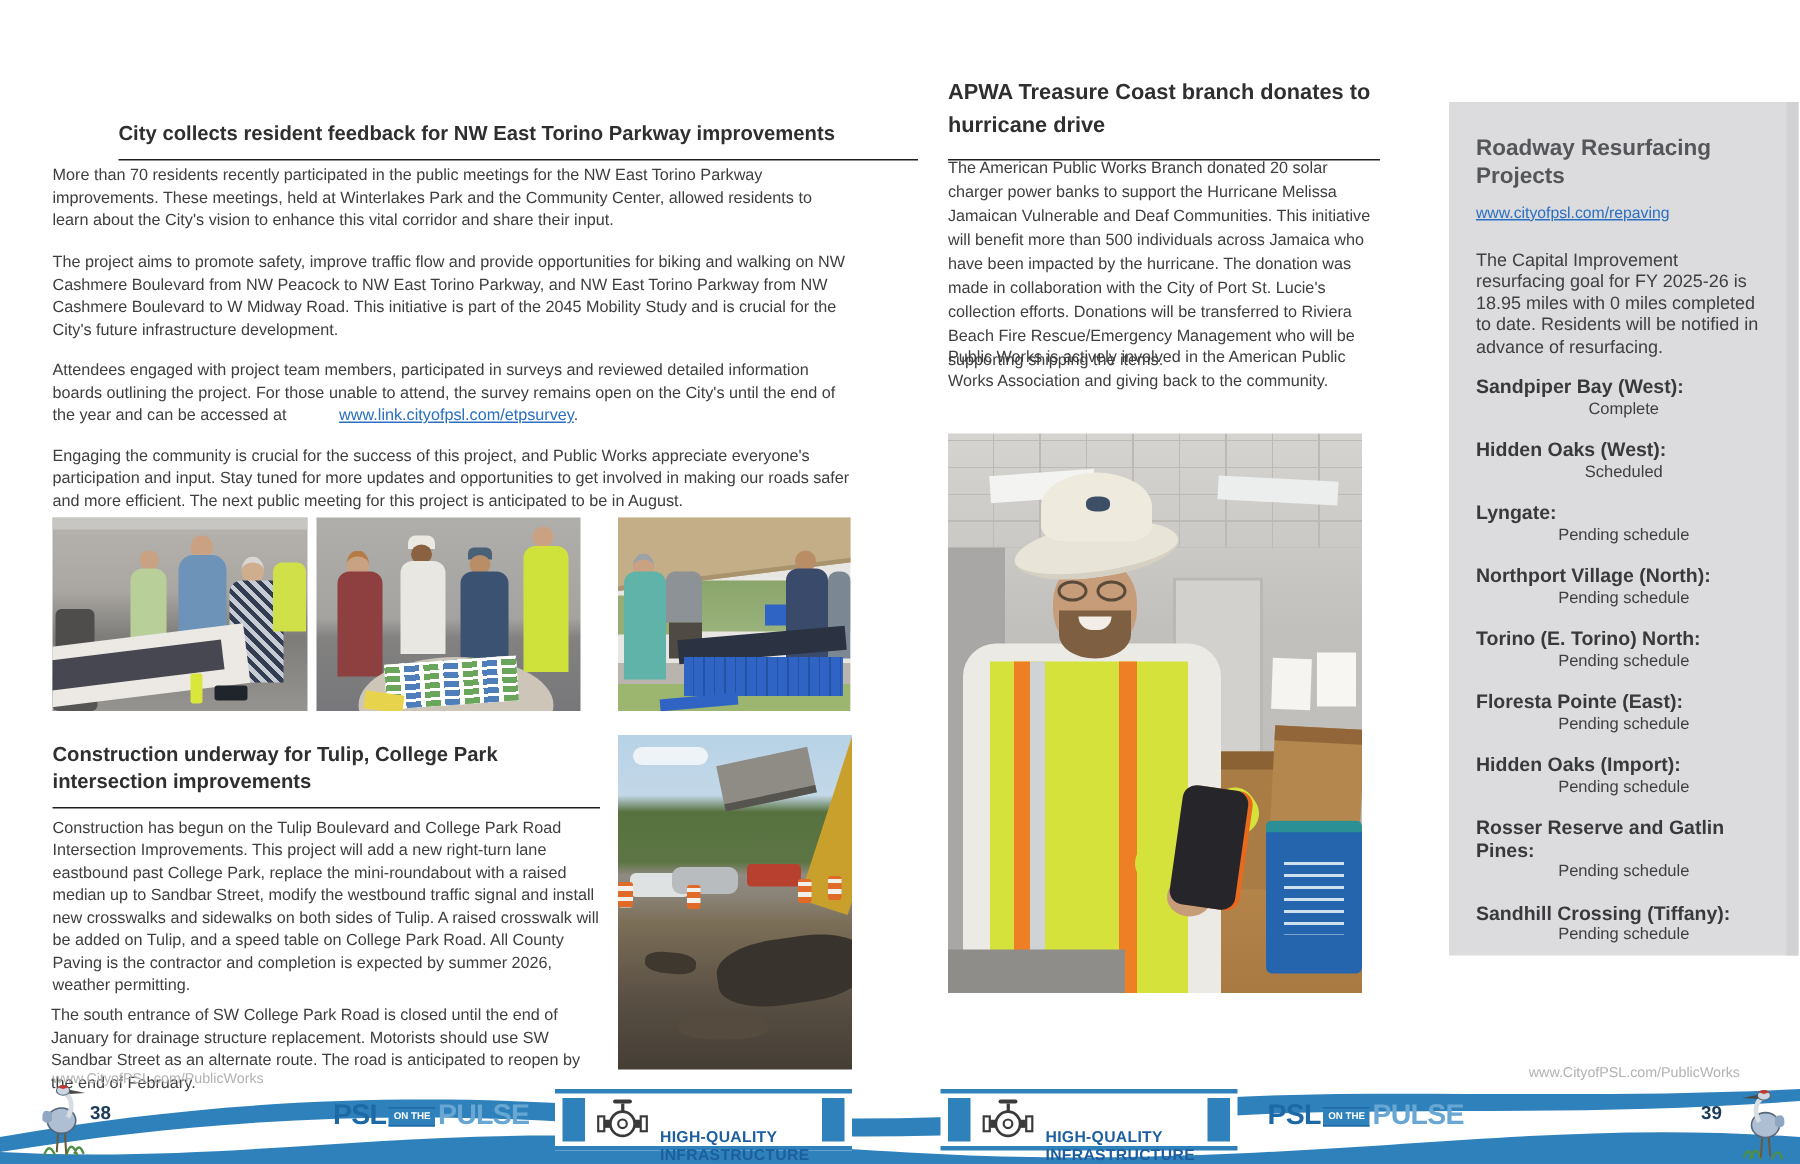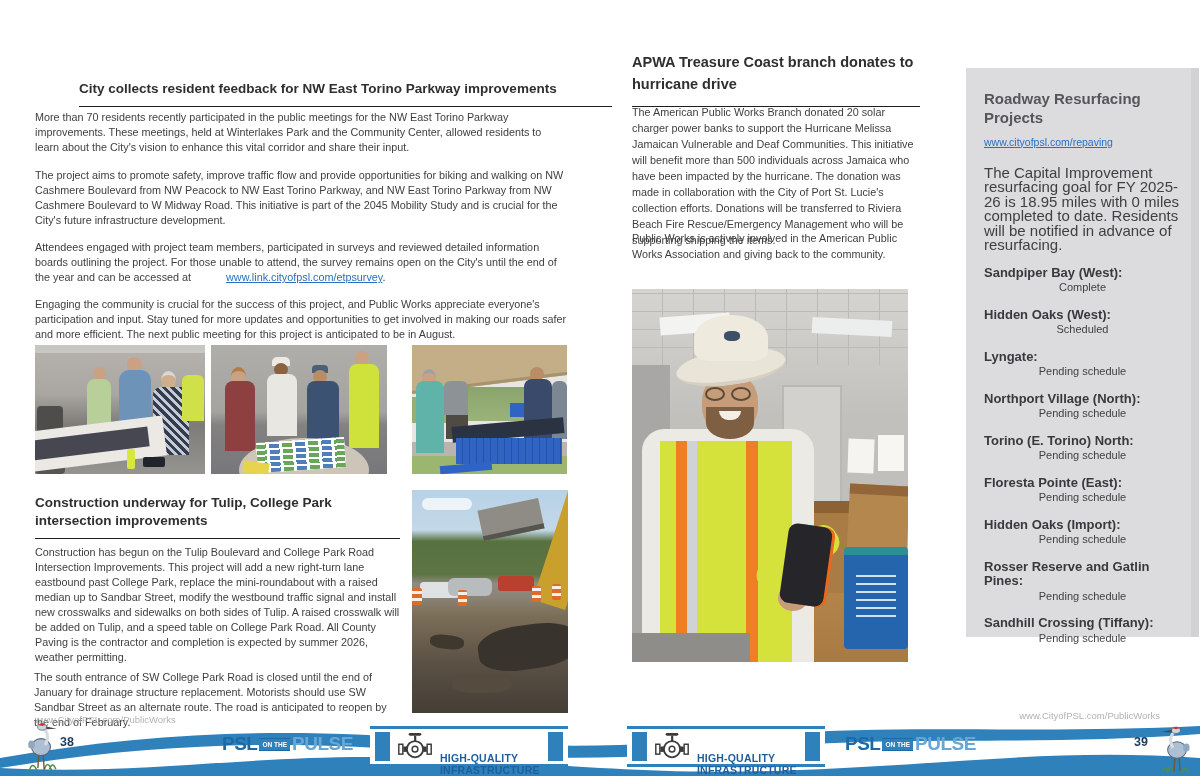--- a/index.html
+++ b/index.html
@@ -14,21 +14,21 @@
   .body-p{font-size:10.8px;line-height:15px;color:#3e3e40;}
   .body-p.wide-lh{line-height:16px;}
   a.inline-link{color:#2a6fc0;text-decoration:underline;cursor:pointer;margin-left:32px;}
   .footer-url{font-size:9.5px;color:#b2b2b0;}
   .page-num{font-size:12.5px;font-weight:bold;color:#1c3a5a;}
   
   .sidebar{background:#dcdcde;box-sizing:border-box;padding:22px 18px 18px 18px;}
   .sidebar-edge{position:absolute;right:0;top:0;width:8px;height:100%;background:#d2d2d4;}
   .sidebar h3{margin:0 0 4px 0;font-size:15px;line-height:1.25;color:#55565a;}
   .sidebar .sb-link{font-size:10.5px;color:#2a6fc0;text-decoration:underline;cursor:pointer;}
-  .sb-intro{margin-top:16px;font-size:15px;line-height:14.5px;color:#3e3f42;}
+  .sb-intro{margin-top:16px;font-size:12px;line-height:14.5px;color:#3e3f42;}
   .sb-item{margin-top:13px;}
   .sb-name{font-size:13px;font-weight:bold;color:#38393c;line-height:14.5px;}
   .sb-status{font-size:11px;color:#3e3f42;line-height:14.5px;text-align:center;}
   
   .photo{position:absolute;overflow:hidden;}
   .pel{position:absolute;}
   
   .waves{position:absolute;left:0;bottom:0;width:1200px;height:58px;}
   .psl-logo{display:flex;align-items:center;}
   .psl-logo .psl{color:#1d69a5;font-weight:bold;font-size:19px;letter-spacing:-.5px;}

